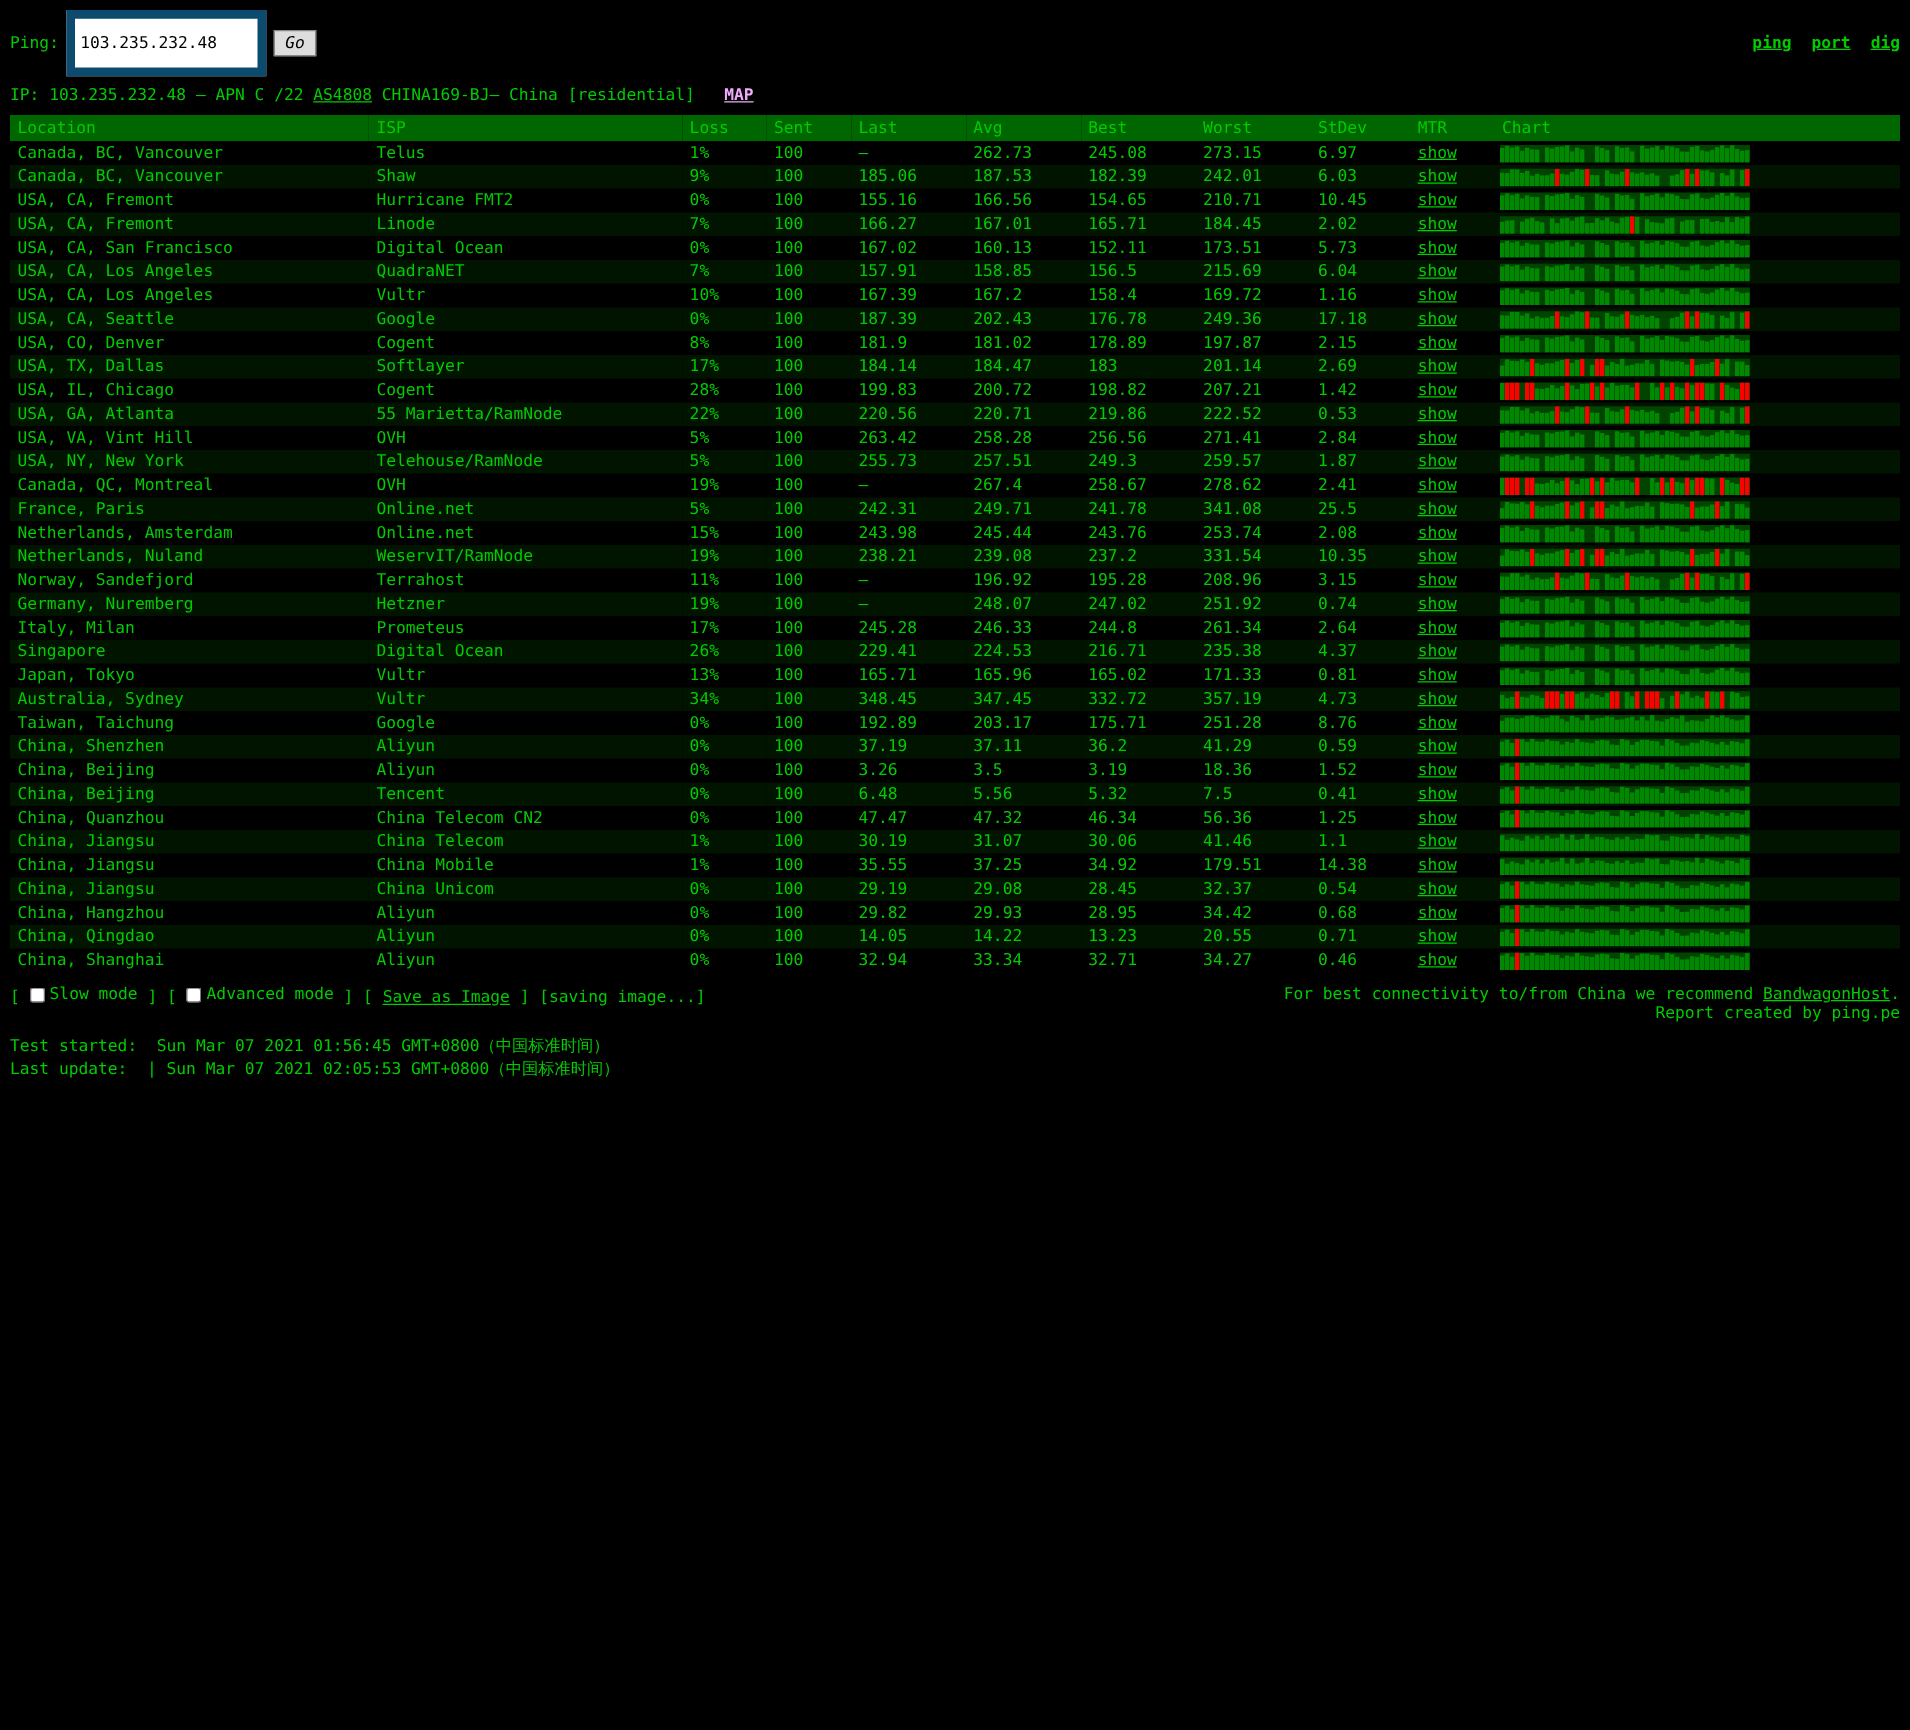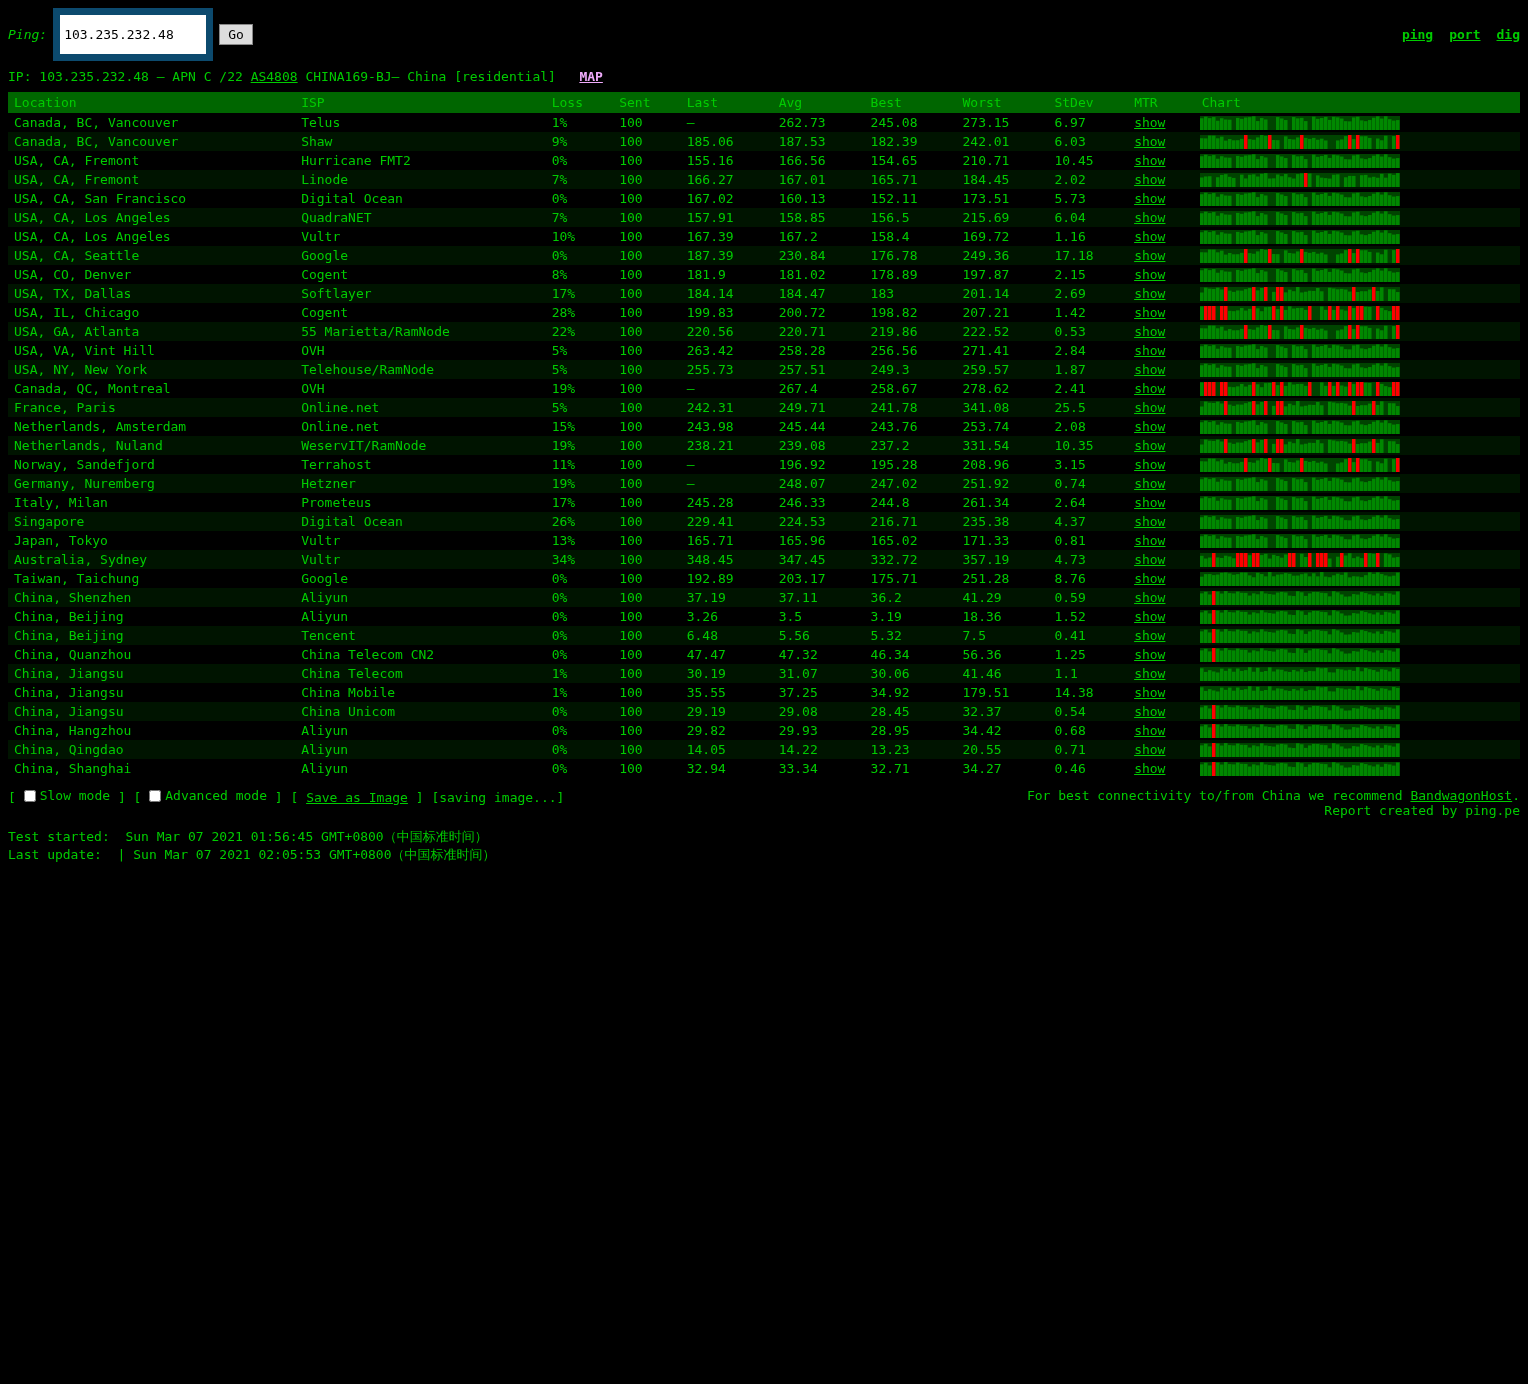--- a/index.html
+++ b/index.html
@@ -17,38 +17,39 @@
       align-items: center;
       gap: 8px;
       margin-bottom: 8px;
       justify-content: space-between;
     }
     .ping-left {
       display: flex;
       align-items: center;
       gap: 6px;
     }
-    .ping-label { color: #00cc00; font-style: italic; }
+    .ping-label { color: #00cc00; }
     .ping-input {
       background: #fff;
       color: #000;
       border: 7px solid #0c4a6e;
       padding: 12px 4px;
       font-family: monospace;
       font-size: 13px;
       width: 160px;
     }
     .ping-go {
       background: #ddd;
       color: #000;
       border: 1px solid #888;
       padding: 2px 8px;
       font-family: monospace;
       font-size: 13px;
       cursor: pointer;
+      font-style: italic;
     }
     .ping-right {
       display: flex;
       gap: 16px;
       font-weight: bold;
     }
     .ping-right a {
       color: #00cc00;
       text-decoration: underline;
       cursor: pointer;
@@ -589,21 +590,21 @@
             <rect x="196" y="4.076860484685017" width="3.5" height="9.923139515314983" fill="#008800"></rect>
           </svg>
         </td>
       </tr>
       <tr>
         <td>USA, CA, Seattle</td>
         <td>Google</td>
         <td>0%</td>
         <td>100</td>
         <td>187.39</td>
-        <td>230.84</td>
+        <td>202.43</td>
         <td>176.78</td>
         <td>249.36</td>
         <td>17.18</td>
         <td class="show-link">show</td>
         <td class="chart-cell">
           <svg width="200" height="14" style="display:block;background:#004400;">
             <rect x="0" y="3.249789881717831" width="3.5" height="10.750210118282169" fill="#008800"></rect>
             <rect x="4" y="3.3859983016238537" width="3.5" height="10.614001698376146" fill="#008800"></rect>
             <rect x="8" y="0.5349495769792583" width="3.5" height="13.465050423020742" fill="#008800"></rect>
             <rect x="12" y="0.5931289663056685" width="3.5" height="13.406871033694332" fill="#008800"></rect>

